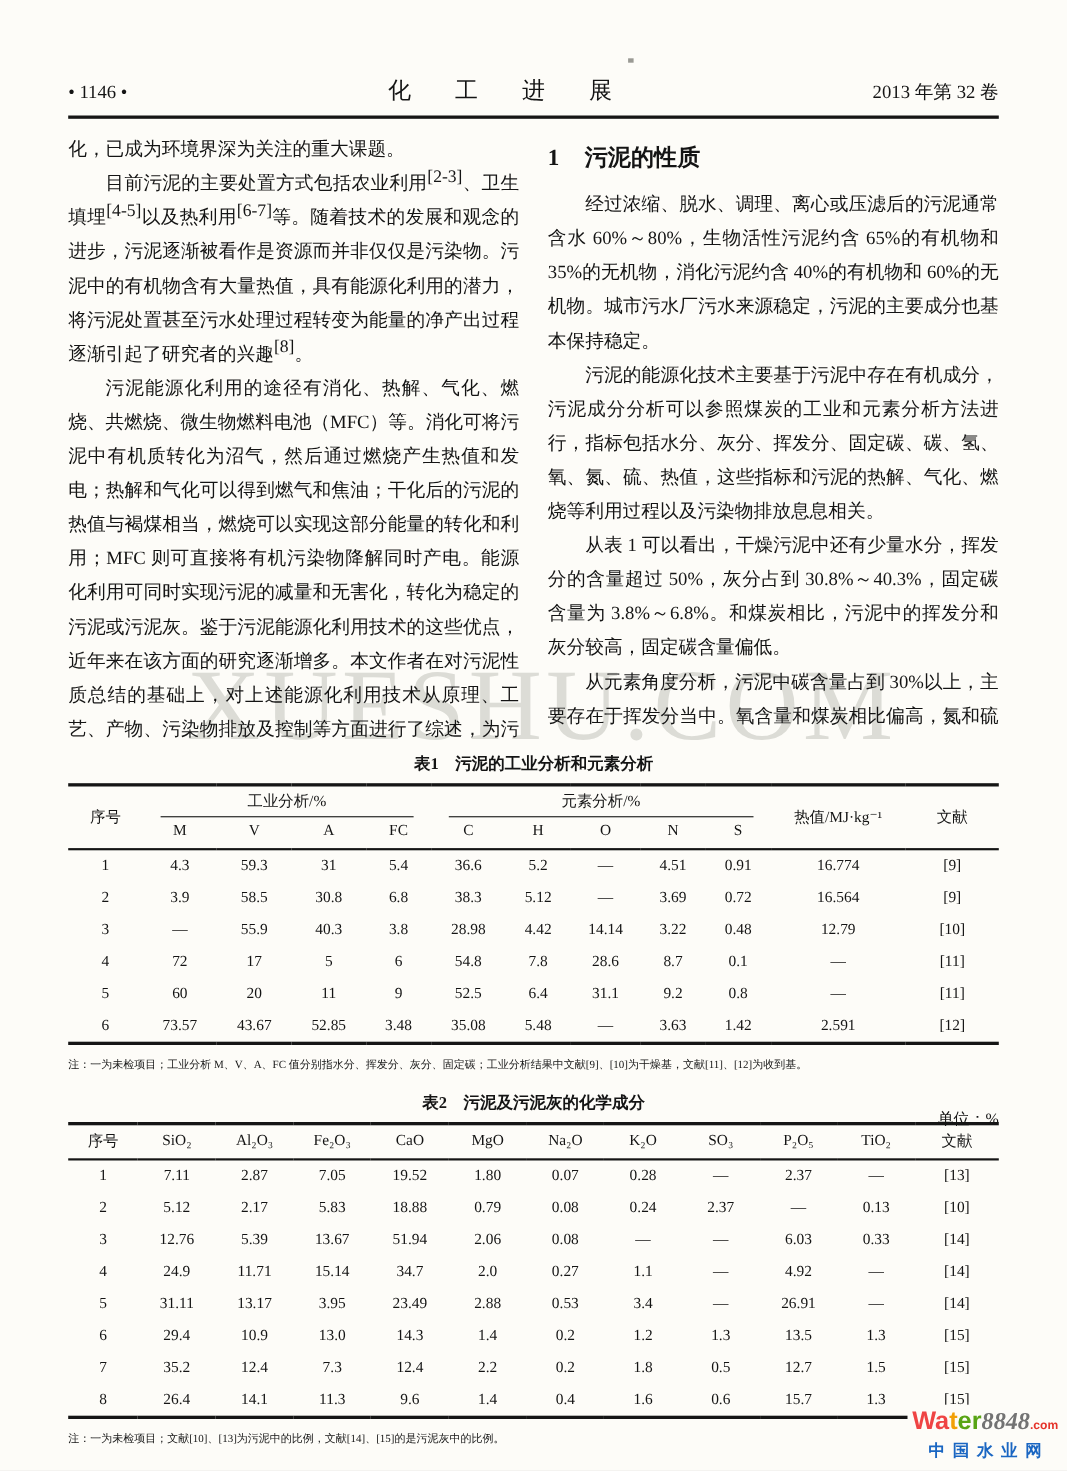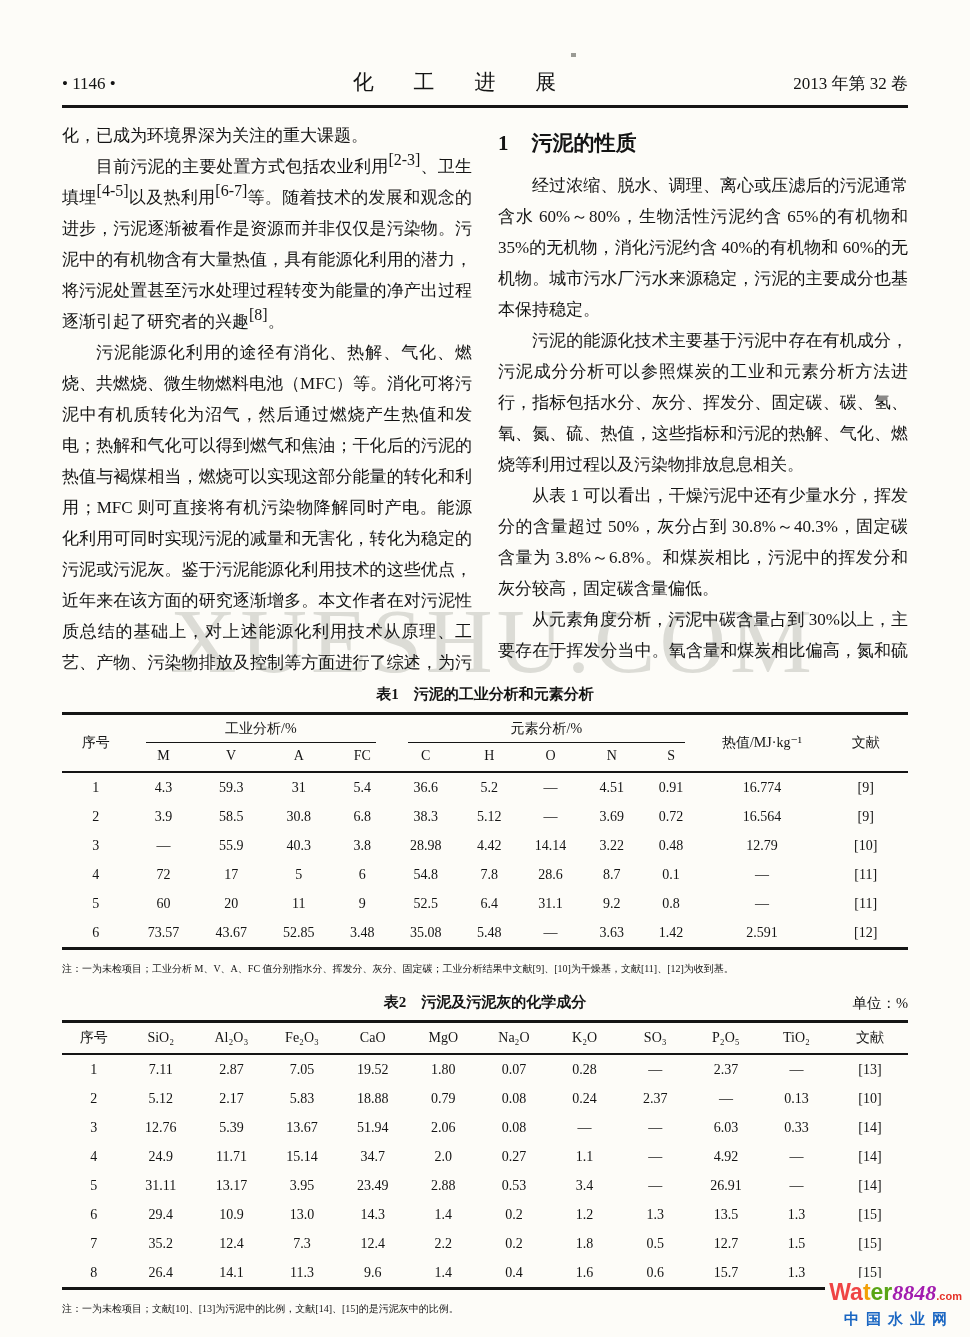--- a/index.html
+++ b/index.html
@@ -30,21 +30,21 @@
   .bp.indent { text-indent:2em; }
   .bp sup { font-size:16px; line-height:0; }
   .section-heading { font-size:21px; font-weight:bold; margin:8px 0 12px 0; line-height:30px; }
   .section-heading .sec-num { margin-right:1.1em; }
   .tablewrap { position:relative; z-index:1; }
   .t1 { margin-top:14px; }
   .t2 { margin-top:12px; }
   .tbl-title { text-align:center; font-weight:bold; font-size:15px; margin-bottom:8px; }
   .t2-titlebar { position:relative; margin-bottom:8px; }
   .t2-titlebar .tbl-title { margin-bottom:0; }
-  .t2-titlebar .unit { position:absolute; right:0; top:1px; font-size:14.5px; }
+  .t2-titlebar .unit { position:absolute; right:0; top:15px; font-size:14.5px; }
   table { width:100%; border-collapse:collapse; table-layout:fixed;
           border-top:3px solid #151515; border-bottom:3px solid #151515; font-size:14px; }
   th { font-weight:normal; }
   th,td { text-align:center; padding:6px 2px; }
   thead tr.sub th, thead th[rowspan], .t2 thead th { border-bottom:2px solid #151515; }
   th.grp { padding:5px 0 0 0; }
   th.grp .grp-inner { display:block; margin:0 16px; padding-bottom:4px; border-bottom:1px solid #151515; }
   thead tr.sub th { padding-top:5px; padding-bottom:7px; }
   tbody td { padding:6.5px 2px; }
   .tbl-note { font-size:10px; line-height:24px; margin-top:7px; text-align:justify; }
@@ -366,18 +366,18 @@
             <td>1.3</td>
             <td>[15]</td>
           </tr>
         </tbody>
     </table>
     <div class="tbl-note">注：一为未检项目；文献[10]、[13]为污泥中的比例，文献[14]、[15]的是污泥灰中的比例。</div>
   </section>
 
   <div class="logo">
     <div class="logo-line1">
-      <span style="color: #ef4444;">Wa</span><span style="color: rgb(242, 160, 7);">t</span><span style="color: rgb(88, 164, 20);">er</span><span class="lg-num" style="color: #a21caf; font-style: italic;">8848</span><span class="lg-com" style="color: rgb(229, 51, 42);">.com</span>
+      <span style="color: #ef4444;">Wa</span><span style="color: rgb(242, 160, 7);">t</span><span style="color: rgb(88, 164, 20);">er</span><span class="lg-num" style="color: #737373; font-style: italic;">8848</span><span class="lg-com" style="color: rgb(229, 51, 42);">.com</span>
     </div>
     <div class="logo-line2" style="color: rgb(26, 102, 194);">中国水业网</div>
   </div>
 
 </div>
 
 </body></html>

